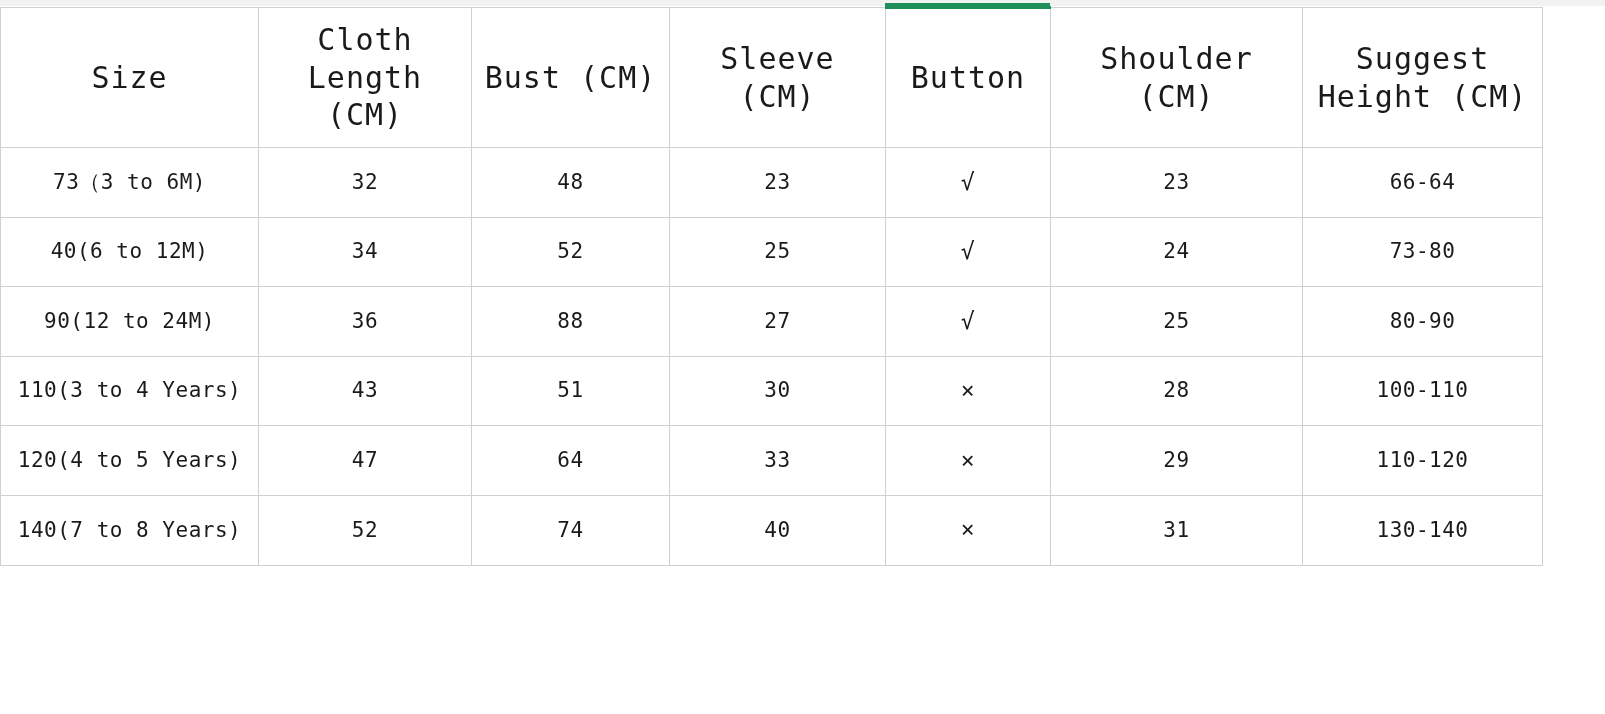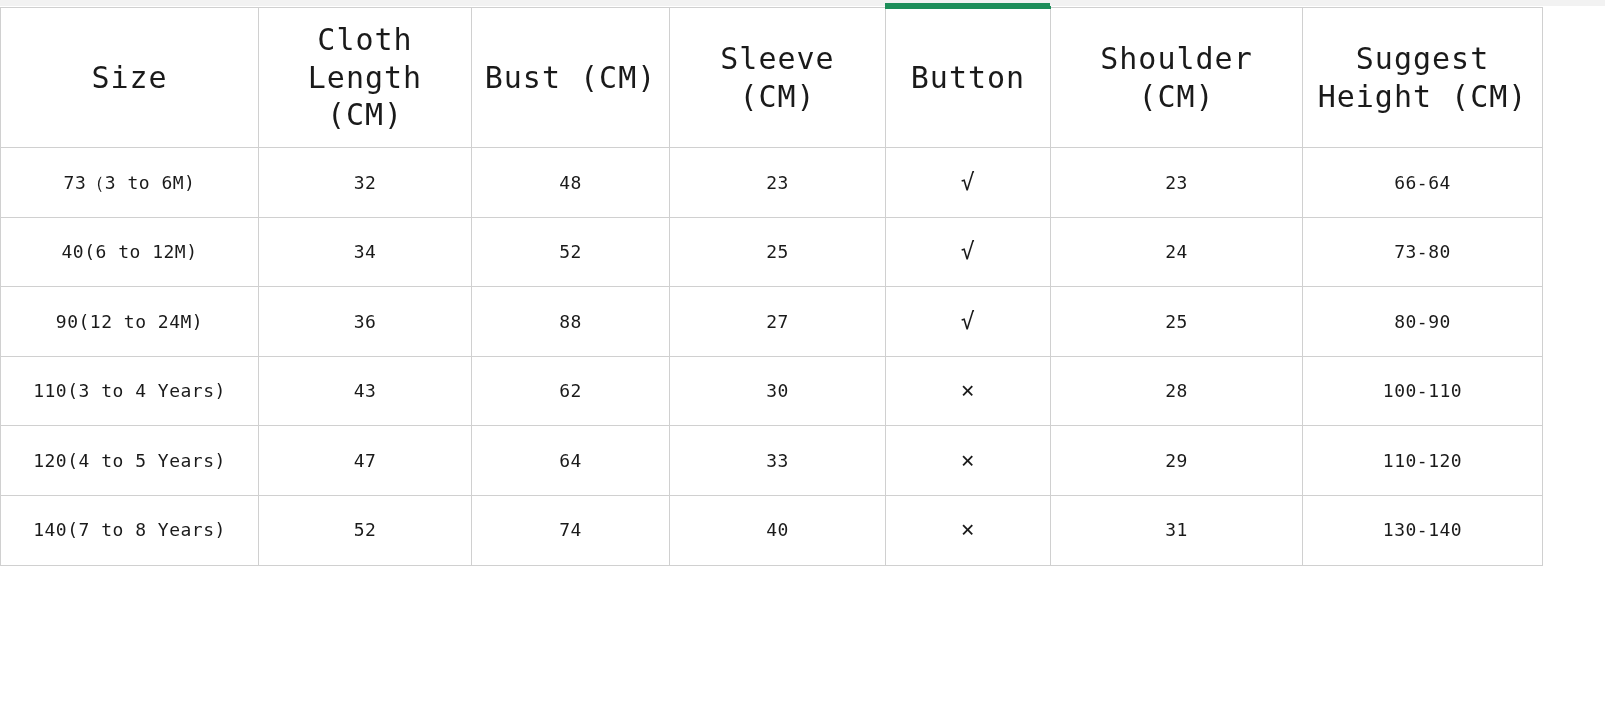--- a/index.html
+++ b/index.html
@@ -48,21 +48,21 @@
   }
   table.size-table thead th {
     height: 138px;
     font-weight: normal;
     font-size: 30px;
     line-height: 1.25;
     letter-spacing: 1px;
   }
   table.size-table tbody td {
     height: 68.6px;
-    font-size: 18px;
+    font-size: 21px;
     line-height: 1.2;
     letter-spacing: 0.5px;
     font-weight: normal;
   }
   table.size-table tbody td.mark {
     font-size: 23px;
   }
   
   th.selected {
     border-top: 3px solid #1e8e5a !important;
@@ -150,21 +150,21 @@
         <td>36</td>
         <td>88</td>
         <td>27</td>
         <td class="mark">√</td>
         <td>25</td>
         <td>80-90</td>
       </tr>
       <tr>
         <td>110(3 to 4 Years)</td>
         <td>43</td>
-        <td>62</td>
+        <td>51</td>
         <td>30</td>
         <td class="mark">×</td>
         <td>28</td>
         <td>100-110</td>
       </tr>
       <tr>
         <td>120(4 to 5 Years)</td>
         <td>47</td>
         <td>64</td>
         <td>33</td>

